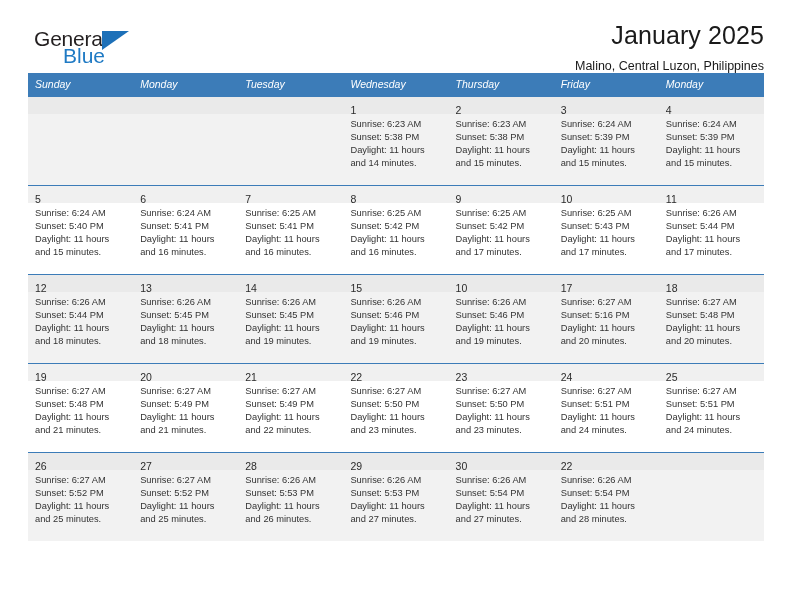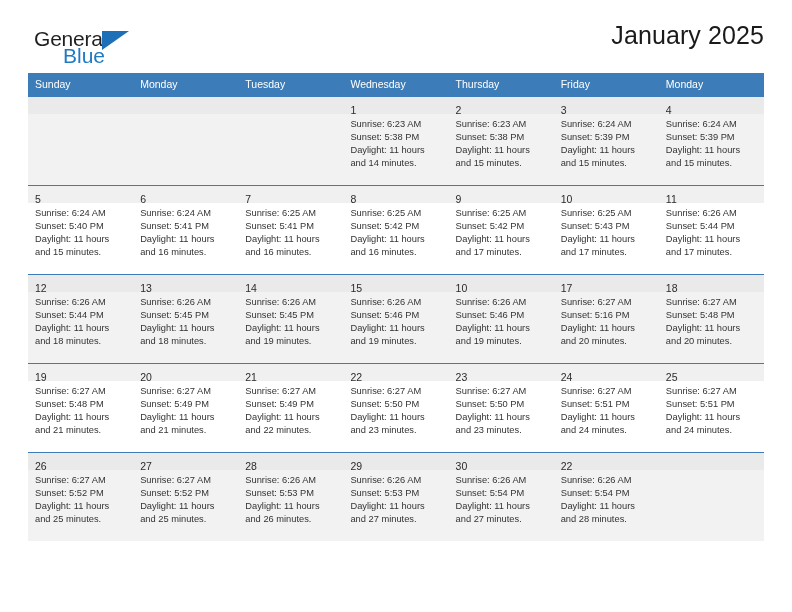--- a/index.html
+++ b/index.html
@@ -78,20 +78,21 @@
   }
   .calendar th {
     background: #3c7cb8;
     color: #ffffff;
     font-size: 10.5px;
     font-weight: normal;
     text-align: left;
     padding: 6px 0 6px 7px;
     height: 21px;
     line-height: 1;
+    font-style: italic;
   }
   .calendar td {
     vertical-align: top;
     border-top: 1.4px solid #3c7cb8;
     padding: 0;
     height: 89px;
     width: 105.14px;
     background: #ffffff;
   }
   .calendar tr.stripe td { background: #f2f2f2; }
@@ -124,20 +125,21 @@
 
   <div class="masthead">
     <div class="logo">
       <span class="logo-general">General</span>
       <span class="logo-flag"></span>
       <span class="logo-blue">Blue</span>
     </div>
 
     <div class="title-block">
       <div class="cal-title">January 2025</div>
+      <div class="cal-subtitle">Malino, Central Luzon, Philippines</div>
     </div>
   </div>
 
   <table class="calendar">
     <thead>
       <tr id="weekday-row">
           <th>Sunday</th>
           <th>Monday</th>
           <th>Tuesday</th>
           <th>Wednesday</th>

